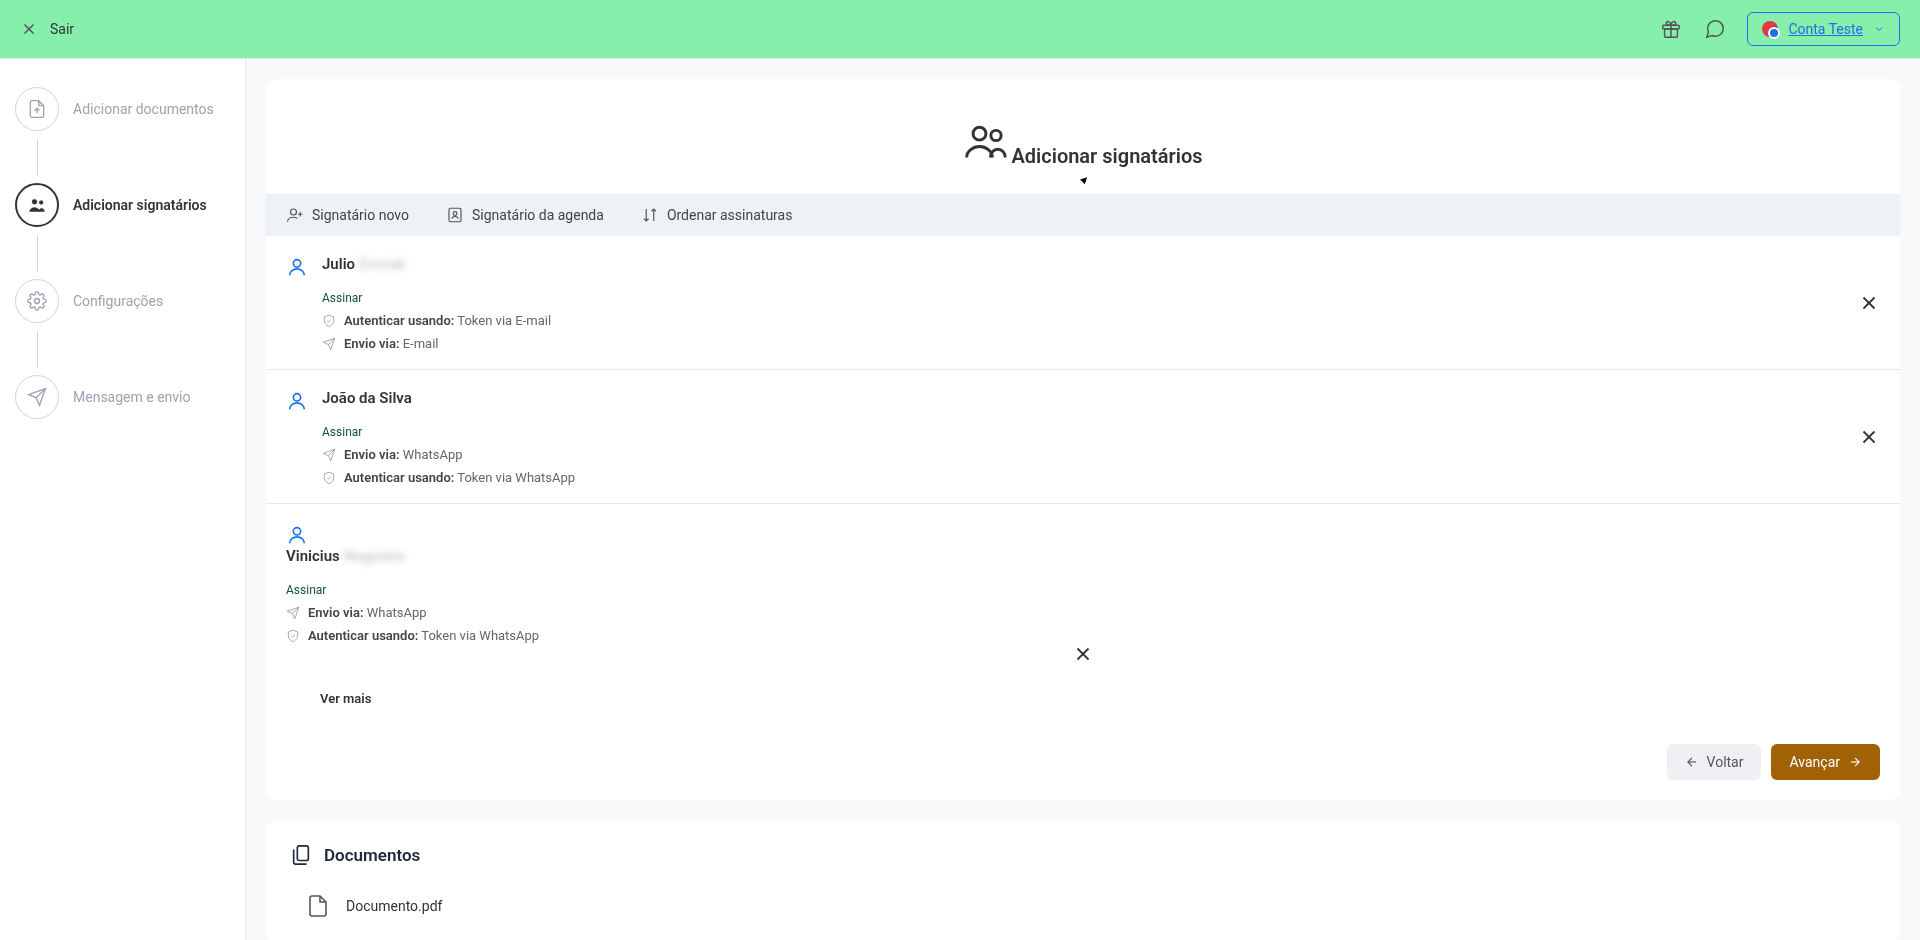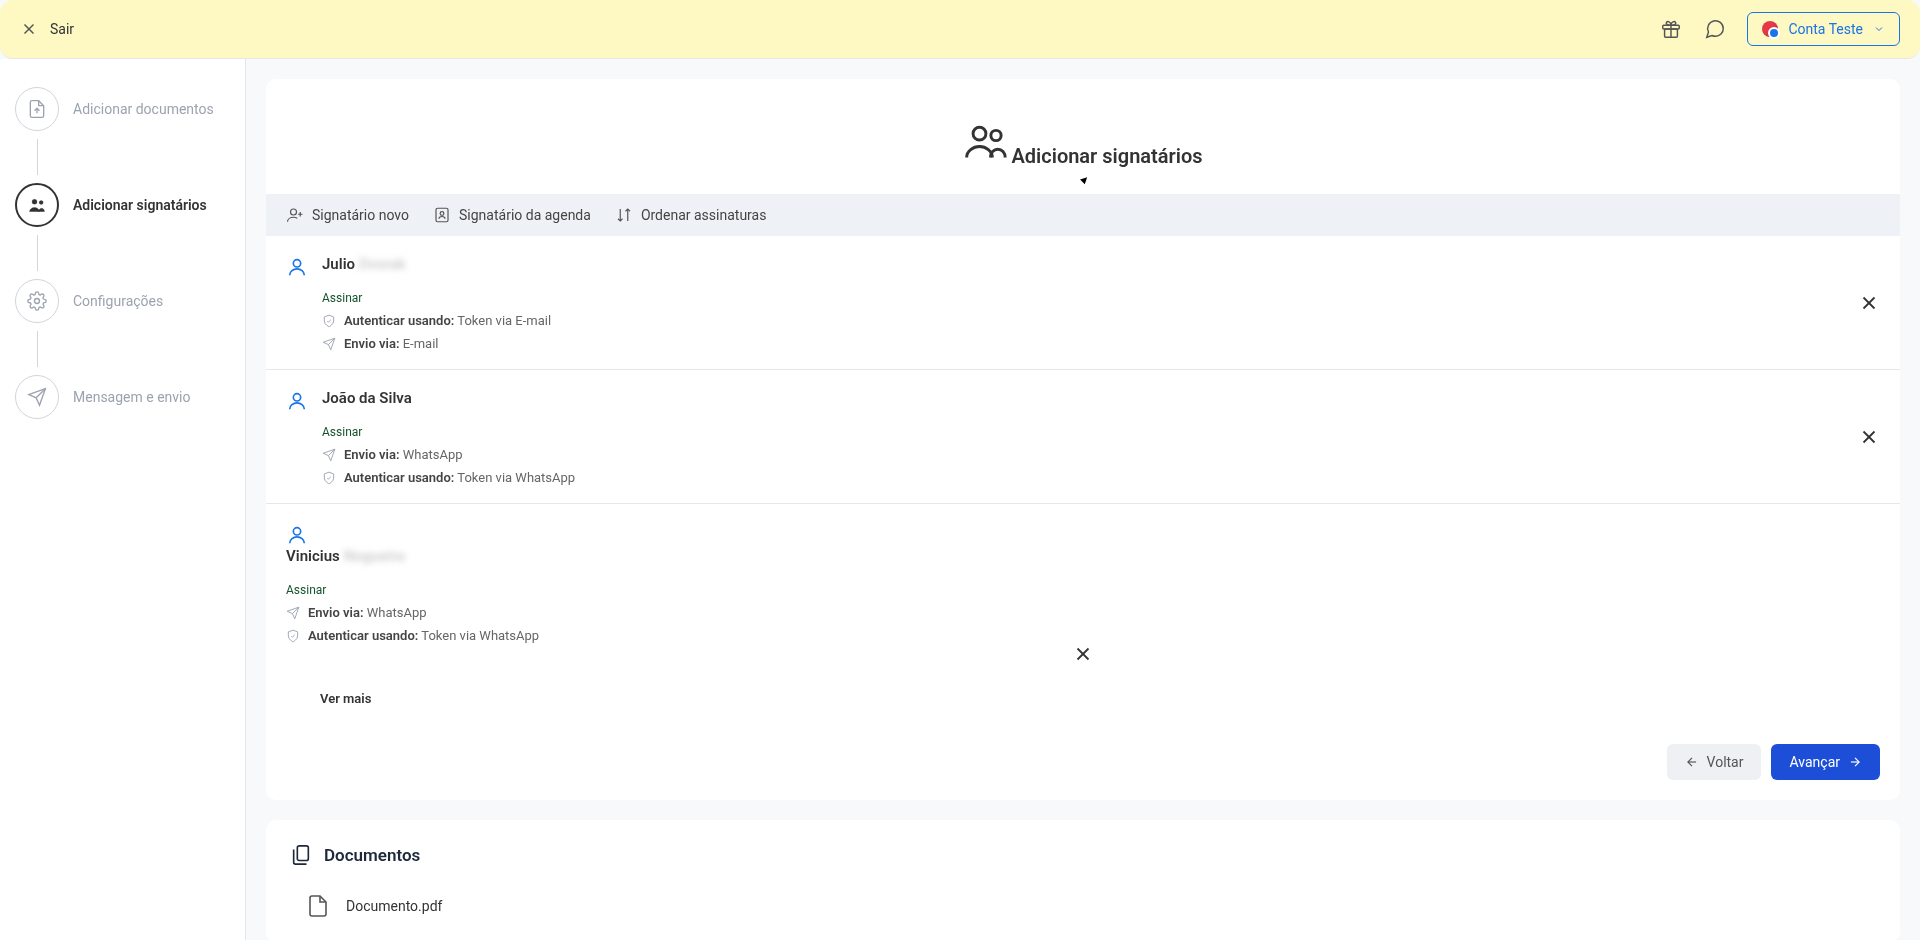--- a/index.html
+++ b/index.html
@@ -1,28 +1,28 @@
 <!DOCTYPE html>
 <html><head>
   <meta charset="utf-8">
   <style>
     * { margin: 0; padding: 0; box-sizing: border-box; font-family: -apple-system, BlinkMacSystemFont, 'Segoe UI', Roboto, Arial, sans-serif; }
     body { background: #f8f9fa; color: #333; }
     
-    .header { display: flex; align-items: center; justify-content: space-between; padding: 12px 20px; background: #fef9c3; border-bottom: 1px solid #e5e7eb; border-radius: 13px; }
+    .header { display: flex; align-items: center; justify-content: space-between; padding: 12px 20px; background: #86efac; border-bottom: 1px solid #e5e7eb; }
     .header-left { display: flex; align-items: center; gap: 12px; cursor: pointer; }
     .header-left svg { width: 18px; height: 18px; stroke: #555; }
     .header-left span { color: #333; font-size: 14px; }
     .header-right { display: flex; align-items: center; gap: 20px; }
     .header-icon { width: 24px; height: 24px; cursor: pointer; display: flex; align-items: center; justify-content: center; }
     .header-icon svg { width: 22px; height: 22px; stroke: #555; fill: none; }
     .account-btn { display: flex; align-items: center; gap: 10px; border: 1px solid #1a73e8; border-radius: 6px; padding: 8px 14px; cursor: pointer; }
     .account-dot { width: 16px; height: 16px; background: radial-gradient(circle at 30% 30%, #e63946 40%, #b02a37 100%); border-radius: 50%; position: relative; }
     .account-dot::after { content: ''; position: absolute; right: -2px; bottom: -2px; width: 8px; height: 8px; border-radius: 50%; background: #1a73e8; border: 2px solid #fff; }
-    .account-btn span { color: #1a73e8; font-size: 14px; }
+    .account-btn span { color: #1a73e8; font-size: 14px; text-decoration: underline; }
     .account-btn .chev { width: 12px; height: 12px; stroke: #1a73e8; }
     
     .layout { display: flex; min-height: calc(100vh - 50px); }
     .sidebar { width: 246px; background: #fff; border-right: 1px solid #e5e7eb; padding: 20px 15px; }
     .step { display: flex; align-items: center; gap: 14px; padding: 8px 0; cursor: pointer; position: relative; }
     .step-icon { width: 44px; height: 44px; border-radius: 50%; border: 1px solid #d1d5db; display: flex; align-items: center; justify-content: center; flex-shrink: 0; }
     .step-icon svg { width: 20px; height: 20px; stroke: #9ca3af; fill: none; }
     .step.active .step-icon { border: 2px solid #333; }
     .step.active .step-icon svg { stroke: #333; fill: #333; }
     .step span { font-size: 14px; color: #9ca3af; }
@@ -30,21 +30,21 @@
     .step-connector { width: 1px; height: 36px; background: #d1d5db; margin-left: 22px; }
     
     .main { flex: 1; padding: 20px; }
     .card { background: #fff; border-radius: 10px; padding: 0; margin-bottom: 20px; overflow: hidden; }
     .card-header { text-align: center; padding: 40px 20px 26px; }
     .card-header svg { width: 44px; height: 44px; stroke: #333; fill: none; }
     .card-header h2 { font-size: 20px; font-weight: 600; margin-top: 14px; }
     .cursor { position: relative; display: inline-block; }
     .cursor::after { content: '▸'; position: absolute; left: 70px; top: 28px; font-size: 12px; color: #000; transform: rotate(-45deg); }
     
-    .toolbar { display: flex; gap: 24px; padding: 12px 20px; background: #eef2f7; }
+    .toolbar { display: flex; gap: 37px; padding: 12px 20px; background: #eef2f7; }
     .toolbar-item { display: flex; align-items: center; gap: 8px; cursor: pointer; font-size: 14px; color: #444; }
     .toolbar-item svg { width: 18px; height: 18px; stroke: #555; fill: none; }
     
     .signer { display: flex; align-items: flex-start; padding: 18px 20px; border-bottom: 1px solid #e5e7eb; }
     .signer-icon { width: 22px; height: 22px; stroke: #1a73e8; fill: none; margin-right: 14px; margin-top: 2px; flex-shrink: 0; }
     .signer-body { flex: 1; }
     .signer-name { font-size: 15px; font-weight: 600; }
     .blurred { color: #ccc; filter: blur(3px); user-select: none; }
     .signer-role { font-size: 12px; color: #14532d; margin-top: 18px; }
     .signer-meta { display: flex; align-items: center; gap: 8px; margin-top: 8px; font-size: 13px; color: #666; }
@@ -52,21 +52,21 @@
     .signer-meta b { color: #444; font-weight: 600; }
     .remove-btn { width: 22px; height: 22px; cursor: pointer; align-self: center; }
     .remove-btn svg { width: 22px; height: 22px; stroke: #333; }
     
     .view-more { padding: 8px 54px 18px; font-size: 13px; font-weight: 600; cursor: pointer; }
     
     .card-footer { display: flex; justify-content: flex-end; gap: 10px; padding: 20px; }
     .btn { display: flex; align-items: center; gap: 8px; padding: 10px 18px; border-radius: 6px; font-size: 14px; cursor: pointer; border: none; }
     .btn-back { background: #eef0f3; color: #555; }
     .btn-back svg { width: 14px; height: 14px; stroke: #555; }
-    .btn-next { background: #1d4ed8; color: #fff; }
+    .btn-next { background: #a16207; color: #fff; }
     .btn-next svg { width: 14px; height: 14px; stroke: #fff; }
     
     .docs { padding: 24px; }
     .docs-header { display: flex; align-items: center; gap: 12px; font-size: 17px; font-weight: 600; color: #1e293b; }
     .docs-header svg { width: 22px; height: 22px; stroke: #1e293b; fill: none; }
     .doc-item { display: flex; align-items: center; gap: 16px; margin-top: 28px; padding-left: 16px; }
     .doc-item svg { width: 24px; height: 24px; stroke: #555; fill: none; }
     .doc-item span { font-size: 14px; color: #333; }
   </style>
 </head>

